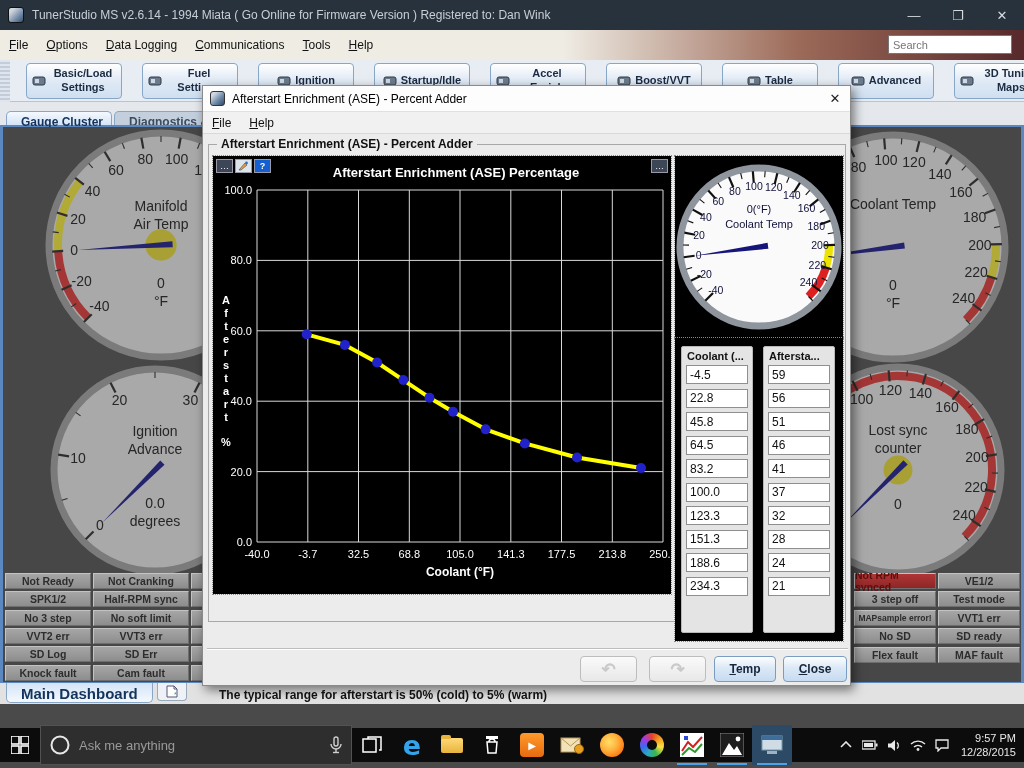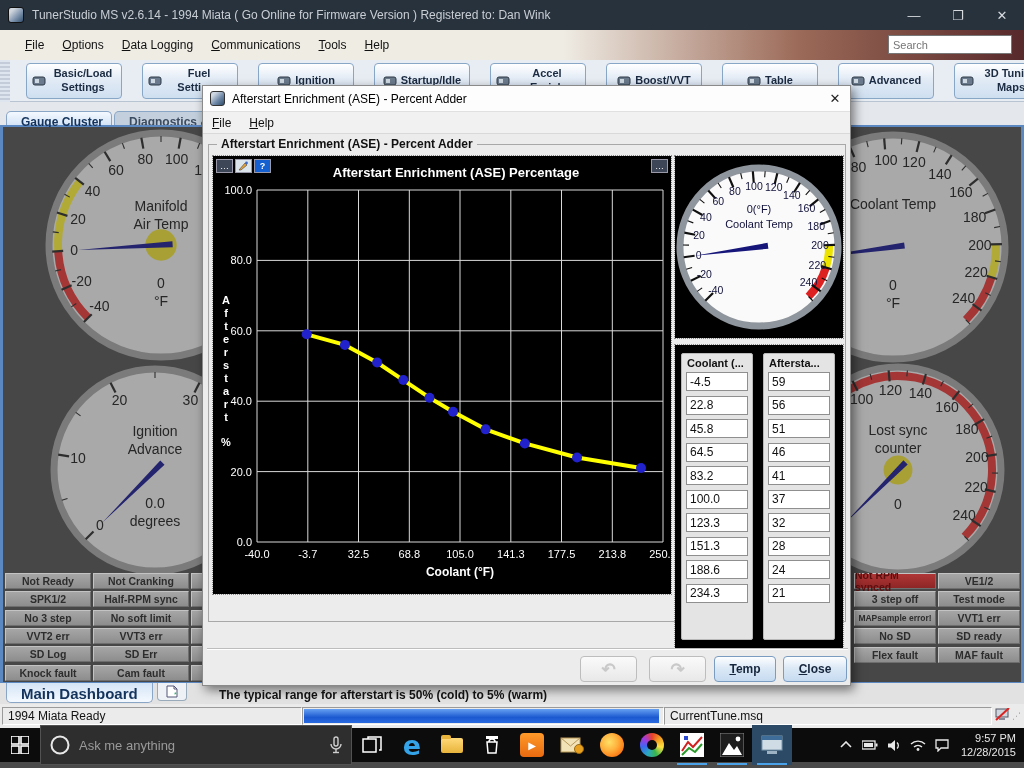--- a/index.html
+++ b/index.html
@@ -98,21 +98,21 @@
           background:linear-gradient(135deg,#cfd8e2 20%,#6d87a6 60%,#2e4a68);border:1px solid #333;}
   #dlg-close{margin-left:auto;width:30px;text-align:center;font-size:13px;color:#222;}
   #dlg-menubar{height:22px;background:#f1f1f1;border-bottom:1px solid #d9d9d9;display:flex;align-items:center;
           font-size:12px;color:#111;}
   #dlg-gb{position:absolute;left:5px;top:58px;width:638px;height:478px;border:1px solid #a8a8a8;}
   #dlg-gb>.gb-label{position:absolute;top:-8px;left:8px;background:#ececec;padding:0 4px;
           font-size:12px;font-weight:bold;color:#111;}
   .blackpanel{position:absolute;background:#000;outline:1px dotted #8a8a8a;}
   #chart-panel{left:4px;top:11px;width:458px;height:438px;}
   #gaugepanel{left:466px;top:11px;width:168px;height:182px;}
-  #tablepanel{left:466px;top:200px;width:168px;height:303px;padding-left:12px;}
+  #tablepanel{left:466px;top:193px;width:168px;height:303px;padding-left:12px;}
   .chart-btn{position:absolute;width:17px;height:14px;font-size:9px;display:flex;align-items:center;
           justify-content:center;color:#fff;background:#3c4656;border:1px solid #99a;z-index:3;}
   .chart-btn.help{background:#1560d0;font-weight:bold;}
   .chart-btn.paint{background:#dce4ec;color:#333;}
   #dlg-note{position:absolute;left:10px;top:543px;font-size:12px;font-weight:bold;color:#111;}
   #dlg-sep{position:absolute;left:4px;top:562px;width:641px;height:2px;
            border-top:1px solid #bdbdbd;border-bottom:1px solid #fff;}
   .jbtn{position:absolute;top:570px;height:26px;border:1px solid #7a9cc0;border-radius:4px;
         background:linear-gradient(#fdfeff,#dce9f6 45%,#c6dbf0);font-weight:bold;font-size:12px;color:#16263c;
         display:flex;align-items:center;justify-content:center;font-family:"Liberation Sans",sans-serif;}
@@ -137,21 +137,21 @@
     <span>TunerStudio MS v2.6.14 - 1994 Miata ( Go Online for Firmware Version ) Registered to: Dan Wink</span>
     <span style="flex:1"></span>
     <span id="win-controls" style="display: flex;">
         <div class="wctl">—</div>
         <div class="wctl">❐</div>
         <div class="wctl">✕</div>
       </span>
   </div>
 
   <div id="menubar">
-    <span id="menu-items" style="padding-left:16px;"><span class="menu-item ul">File</span><span class="menu-item ul">Options</span><span class="menu-item ul">Data Logging</span><span class="menu-item ul">Communications</span><span class="menu-item ul">Tools</span><span class="menu-item ul">Help</span></span>
+    <span id="menu-items" style="padding-left:0;"><span class="menu-item ul">File</span><span class="menu-item ul">Options</span><span class="menu-item ul">Data Logging</span><span class="menu-item ul">Communications</span><span class="menu-item ul">Tools</span><span class="menu-item ul">Help</span></span>
   </div>
   <input id="top-search" placeholder="Search" style="">
 
   <div id="toolbar">
       <div class="tbtn">
         <span class="ticon"><svg width="14" height="14" viewBox="0 0 14 14">
             <rect x="1" y="3" width="12" height="8" rx="2" fill="#6b7b8d" stroke="#2e3a46"></rect>
             <rect x="3" y="5" width="4" height="4" fill="#cfd9e2"></rect>
           </svg></span>
         <span style="max-width: 72px;">Basic/Load Settings</span>
@@ -445,39 +445,20 @@
     <div class="btab">Main Dashboard</div>
     <div class="btab-ico">
       <svg width="12" height="13" viewBox="0 0 12 13">
           <path d="M1,1 h7 l3,3 v8 h-10 z" fill="#fff" stroke="#557" stroke-width="1"></path>
           <path d="M8,1 v3 h3" fill="none" stroke="#557"></path>
           <text x="8" y="12" font-size="7" fill="#2a6">*</text>
         </svg>
     </div>
   </div>
 
-  <div id="statusbar">
-    <div class="sb-sec" style="margin-left:2px;width:302px;">
-      <span>1994 Miata Ready</span>
-    </div>
-    <div class="sb-sec" id="sb-progress" style="width:364px;">
-      <div class="fill" id="sb-fill" style="width:99%"></div>
-    </div>
-    <div class="sb-sec" style="width:330px;">
-      <span>CurrentTune.msq</span>
-    </div>
-    <div style="width:20px;text-align:center;">
-      <svg width="15" height="14" viewBox="0 0 15 14">
-          <rect x="1" y="1" width="12" height="8" fill="#cfd6dd" stroke="#556"></rect>
-          <rect x="4" y="10" width="6" height="2" fill="#889"></rect>
-          <line x1="1" y1="12" x2="14" y2="0" stroke="#d22" stroke-width="2"></line>
-        </svg>
-    </div>
-    <div style="width:12px;color:#999;font-size:9px;">⋰</div>
-  </div>
 
   <div id="taskbar">
     <div class="tb-cell">
       <svg width="18" height="18" viewBox="0 0 18 18">
           <rect x="0" y="0" width="8" height="8" fill="none" stroke="#fff" stroke-width="1.6"></rect>
           <rect x="10" y="0" width="8" height="8" fill="none" stroke="#fff" stroke-width="1.6"></rect>
           <rect x="0" y="10" width="8" height="8" fill="none" stroke="#fff" stroke-width="1.6"></rect>
           <rect x="10" y="10" width="8" height="8" fill="none" stroke="#fff" stroke-width="1.6"></rect>
         </svg>
     </div>

